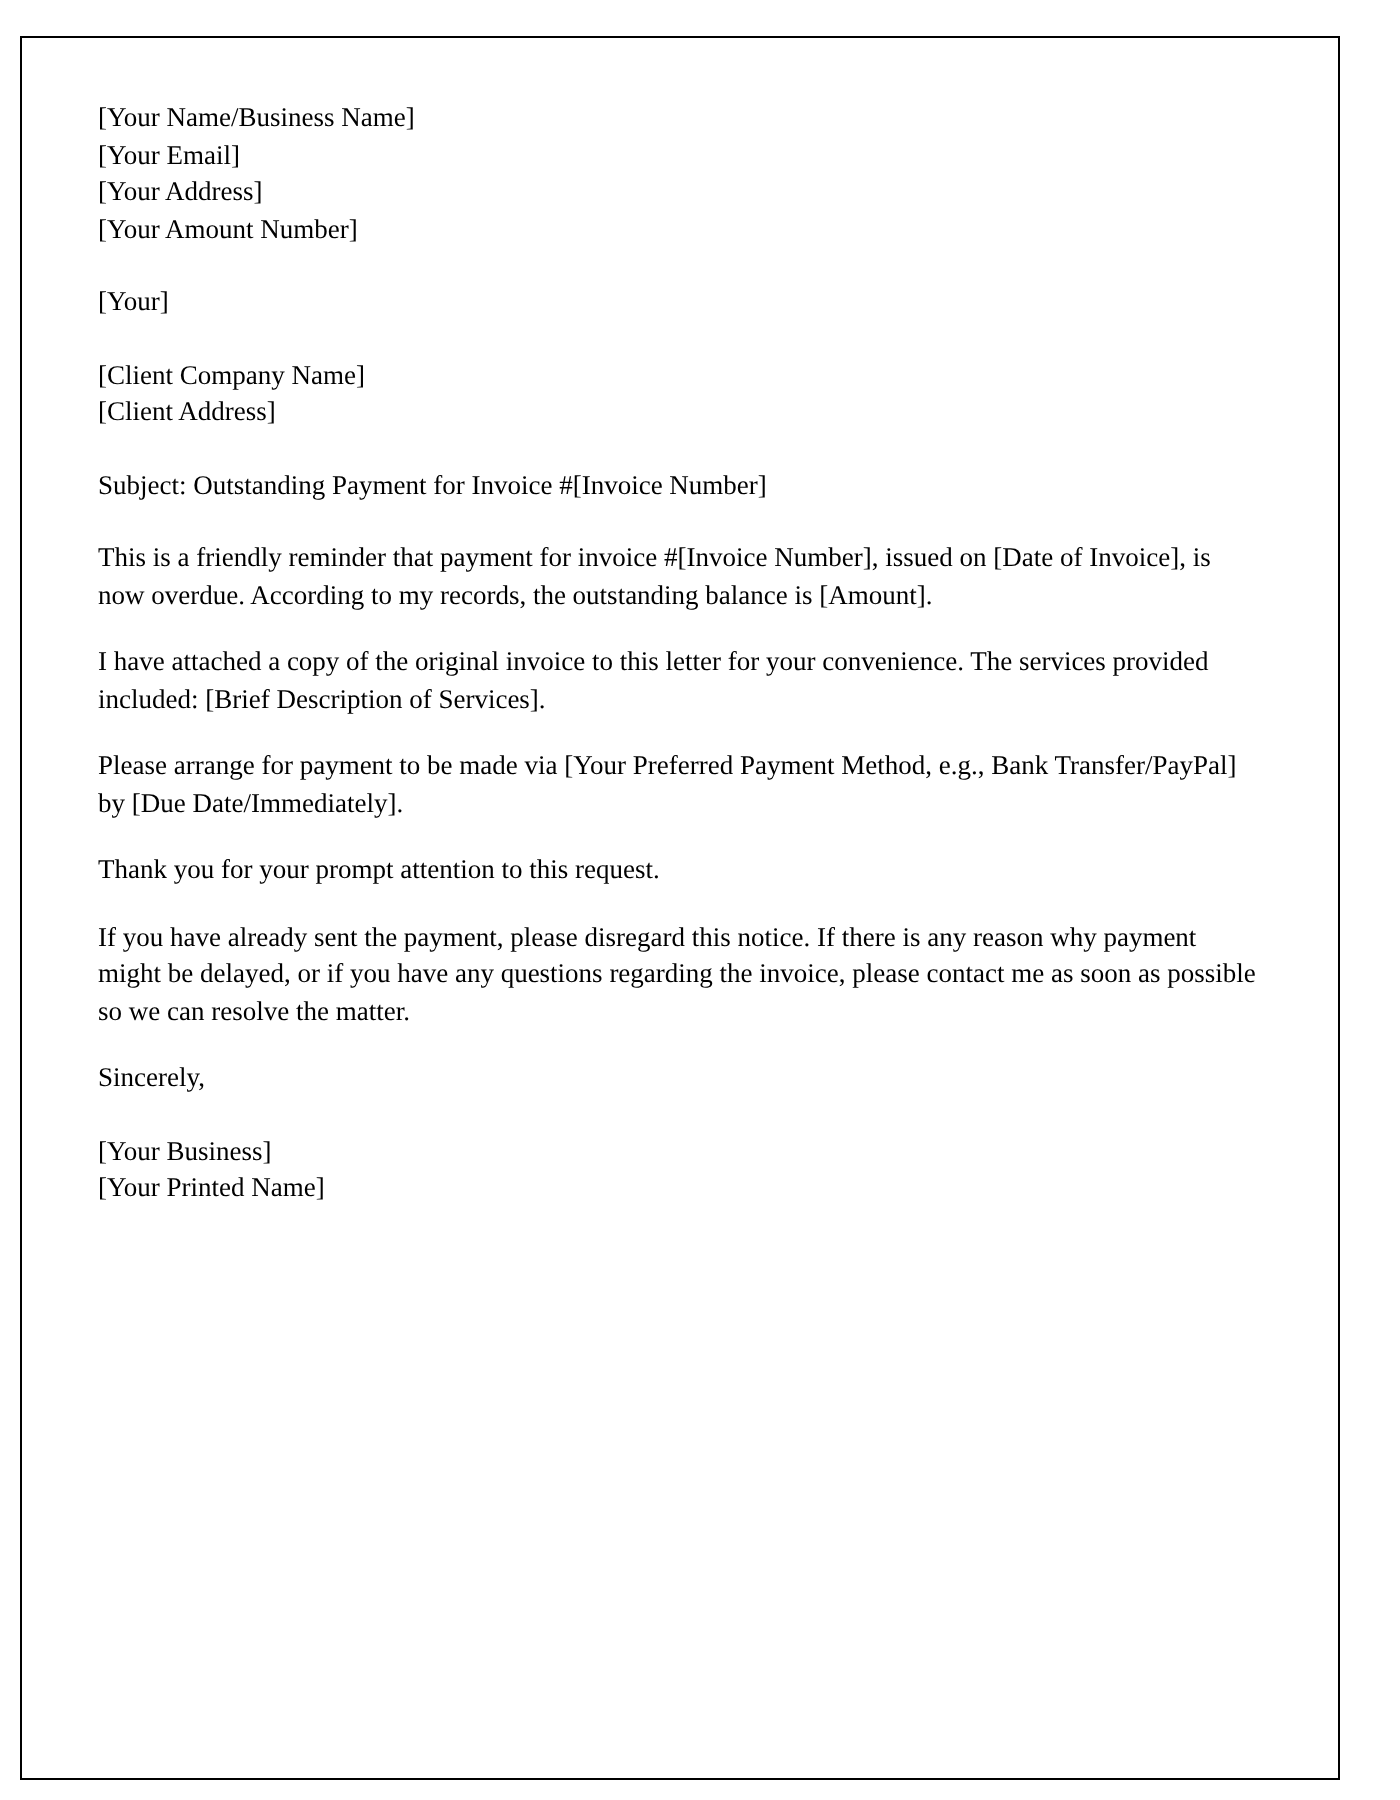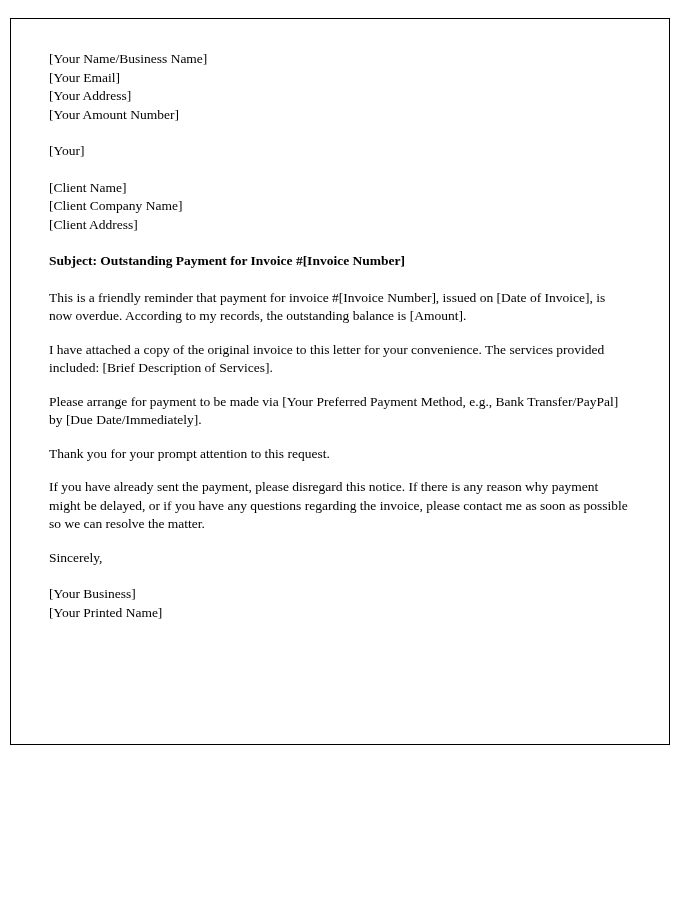--- a/index.html
+++ b/index.html
@@ -12,39 +12,39 @@
     height: 900px;
     position: relative;
     font-family: "Liberation Serif", "DejaVu Serif", serif;
     color: #000000;
   }
   .page-frame {
     position: absolute;
     left: 10px;
     top: 18px;
     width: 660px;
-    height: 727px;
+    height: 872px;
     border: 1px solid #000000;
     box-sizing: border-box;
     background: #ffffff;
   }
   .letter-content {
     padding: 31px 40px 0 38px;
     font-size: 13.5px;
     line-height: 18.5px;
   }
   .block {
     margin: 0 0 18px 0;
   }
   .line {
     margin: 0;
     padding: 0;
   }
   .subject {
-    font-weight: bold;
+    font-weight: normal;
   }
   p.para {
     margin: 0 0 15px 0;
   }
 </style>
 </head>
 <body>
 
 <div class="page-frame">
   <div class="letter-content">
@@ -54,21 +54,20 @@
       <div class="line">[Your Email]</div>
       <div class="line">[Your Address]</div>
       <div class="line">[Your Amount Number]</div>
     </div>
 
     <div class="block">
       <div class="line">[Your]</div>
     </div>
 
     <div class="block">
-      <div class="line">[Client Name]</div>
       <div class="line">[Client Company Name]</div>
       <div class="line">[Client Address]</div>
     </div>
 
     <div class="block subject">Subject: Outstanding Payment for Invoice #[Invoice Number]</div>
 
 
     <p class="para">This is a friendly reminder that payment for invoice #[Invoice Number], issued on [Date of Invoice], is now overdue. According to my records, the outstanding balance is [Amount].</p>
     <p class="para">I have attached a copy of the original invoice to this letter for your convenience. The services provided included: [Brief Description of Services].</p>
     <p class="para">Please arrange for payment to be made via [Your Preferred Payment Method, e.g., Bank Transfer/PayPal] by [Due Date/Immediately].</p>

